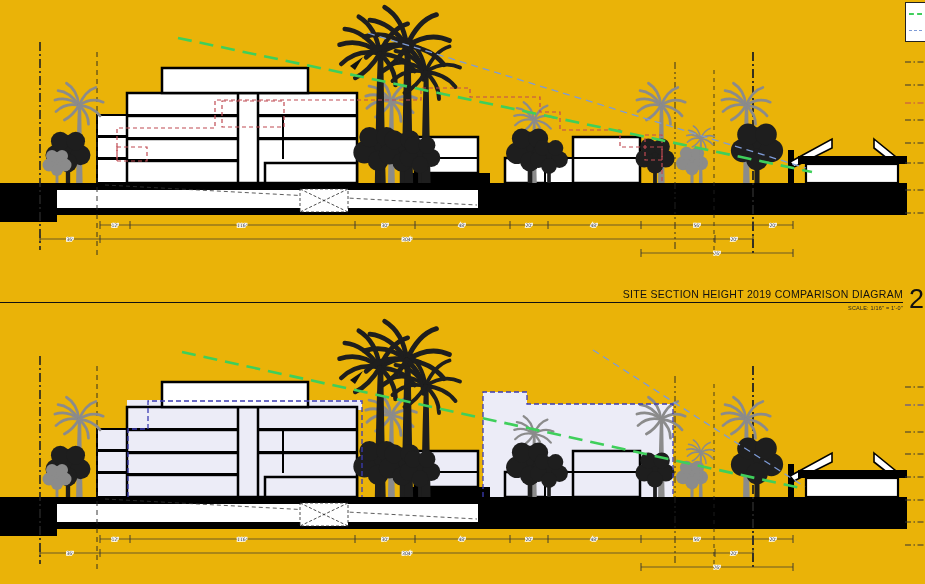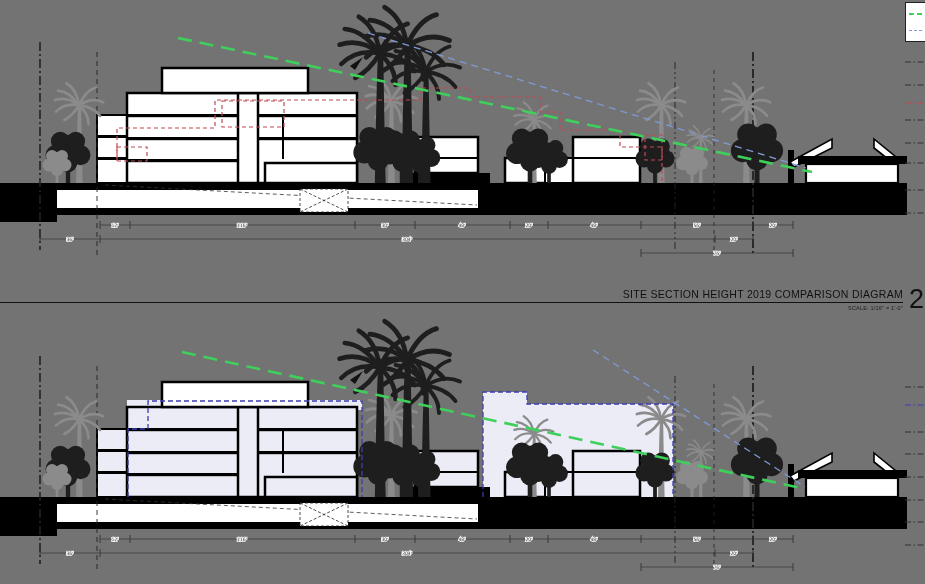--- a/index.html
+++ b/index.html
@@ -1,16 +1,16 @@
 <!DOCTYPE html>
 <html><head>
 <meta charset="utf-8">
 <style>
   html,body{margin:0;padding:0;background:#fff;}
-  #sheet{position:relative;width:925px;height:584px;background:#737373;overflow:hidden;
+  #sheet{position:relative;width:925px;height:584px;background:#eab308;overflow:hidden;
          font-family:"Liberation Sans", sans-serif;}
   .drawing{position:absolute;left:0;width:925px;height:270px;}
   #sec-top{top:0;--bfill:#ffffff;}
   #sec-bot{top:314px;--bfill:#ececf7;}
   
   #titleblock{position:absolute;left:0;top:286px;width:925px;height:34px;}
   #titleblock .ttl{position:absolute;right:22px;top:2px;font-size:10.5px;letter-spacing:.3px;
                    color:#111;white-space:nowrap;}
   #titleblock .rule{position:absolute;left:0;top:16px;width:903px;height:0;border-top:1.6px solid #111;}
   #titleblock .scale{position:absolute;right:22px;top:19px;font-size:5.5px;color:#222;letter-spacing:.2px;}

